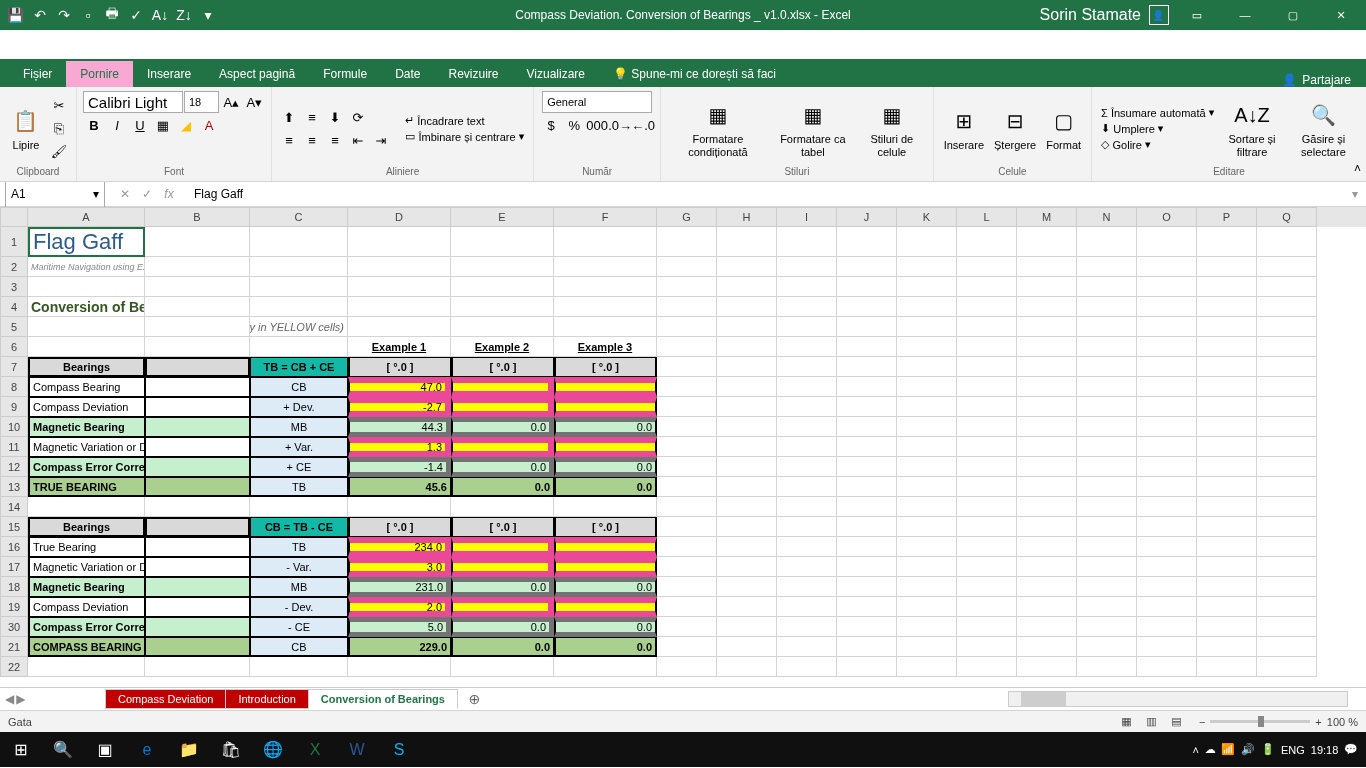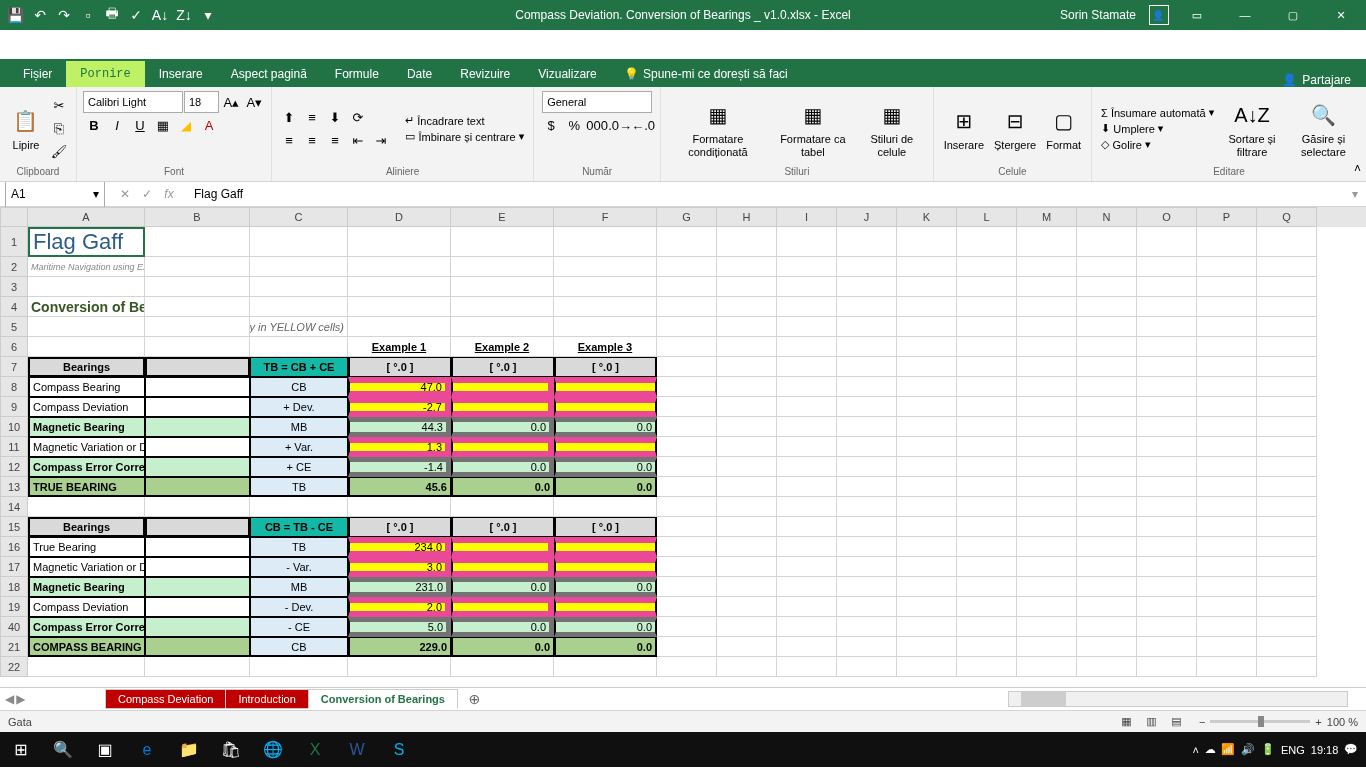--- a/index.html
+++ b/index.html
@@ -5,39 +5,39 @@
 * { margin: 0; padding: 0; box-sizing: border-box; font-family: 'Segoe UI', Tahoma, sans-serif; }
 body { background: #fff; width: 1366px; height: 768px; overflow: hidden; font-size: 12px; }
 
 
 .titlebar { background: #217346; height: 30px; display: flex; align-items: center; color: #fff; position: relative; }
 .qat { display: flex; gap: 2px; padding-left: 5px; align-items: center; }
 .qat-btn { width: 22px; height: 22px; display: flex; align-items: center; justify-content: center; color: #fff; font-size: 14px; cursor: pointer; }
 .title-center { position: absolute; left: 50%; transform: translateX(-50%); font-size: 12px; }
 .title-right { margin-left: auto; display: flex; align-items: center; gap: 8px; padding-right: 5px; }
 .win-btn { width: 40px; height: 30px; display: flex; align-items: center; justify-content: center; font-size: 11px; cursor: pointer; }
-.user-name { font-size: 12px; margin-right: 5px; }
+.user-name { font-size: 16px; }
 .user-icon { width: 20px; height: 20px; border: 1px solid #fff; display: flex; align-items: center; justify-content: center; font-size: 10px; }
 
 
 .ribbon-tabs { background: #217346; height: 28px; display: flex; align-items: flex-end; padding-left: 9px; color: #fff; margin-top: 29px; }
 .tab { padding: 6px 14px; font-size: 12px; cursor: pointer; }
-.tab.active { background: #bef264; color: #217346; font-family: Liberation Mono, monospace; }
+.tab.active { background: #f9a8d4; color: #217346; }
 .tab-right { margin-left: auto; padding-right: 15px; display: flex; align-items: center; gap: 5px; color: #fff; font-size: 12px; }
 
 
 .ribbon { background: #f3f3f3; height: 95px; border-bottom: 1px solid #d4d4d4; display: flex; position: relative; }
 .ribbon-group { border-right: 1px solid #e1e1e1; padding: 4px 6px 2px 6px; display: flex; flex-direction: column; justify-content: space-between; }
 .group-label { text-align: center; font-size: 10px; color: #666; padding-bottom: 2px; }
 .group-content { flex: 1; display: flex; align-items: center; gap: 2px; }
 .big-btn { display: flex; flex-direction: column; align-items: center; gap: 2px; padding: 2px 4px; cursor: pointer; }
 .big-btn-icon { width: 32px; height: 32px; display: flex; align-items: center; justify-content: center; font-size: 20px; }
 .big-btn-label { font-size: 11px; text-align: center; line-height: 1.1; }
 .small-btn { width: 22px; height: 22px; display: flex; align-items: center; justify-content: center; cursor: pointer; font-size: 13px; }
-.font-name { width: 100px; height: 22px; border: 1px solid #ababab; background: #fff; font-size: 11px; padding: 0 4px; }
+.font-name { width: 100px; height: 22px; border: 1px solid #ababab; background: #fff; font-size: 15px; padding: 0 4px; }
 .font-size { width: 35px; height: 22px; border: 1px solid #ababab; background: #fff; font-size: 11px; padding: 0 4px; }
 .number-format { width: 110px; height: 22px; border: 1px solid #ababab; background: #fff; font-size: 11px; padding: 0 4px; }
 .col-stack { display: flex; flex-direction: column; gap: 1px; }
 .row-stack { display: flex; gap: 1px; }
 .ribbon-collapse { position: absolute; right: 5px; bottom: 5px; font-size: 12px; cursor: pointer; }
 .edit-item { display: flex; align-items: center; gap: 3px; font-size: 11px; cursor: pointer; padding: 1px 3px; white-space: nowrap; }
 
 
 .formula-bar { height: 25px; border-bottom: 1px solid #d4d4d4; display: flex; align-items: center; background: #fff; }
 .name-box { width: 100px; height: 32px; border: 1px solid #ababab; margin-left: 5px; padding: 0 5px; font-size: 12px; display: flex; align-items: center; justify-content: space-between; }
@@ -331,21 +331,21 @@
         <div class="row-h">10</div>
         <div class="row-h">11</div>
         <div class="row-h">12</div>
         <div class="row-h">13</div>
         <div class="row-h">14</div>
         <div class="row-h">15</div>
         <div class="row-h">16</div>
         <div class="row-h">17</div>
         <div class="row-h">18</div>
         <div class="row-h">19</div>
-        <div class="row-h">40</div>
+        <div class="row-h">30</div>
         <div class="row-h">21</div>
         <div class="row-h">22</div>
       </div>
     <div class="cells" id="cells-area">
         <div class="row" style="height: 30px;">
           <div class="cell cA flag-gaff">Flag Gaff</div>
           <div class="cell cB"></div>
           <div class="cell cC"></div>
           <div class="cell cD"></div>
           <div class="cell cE"></div>

